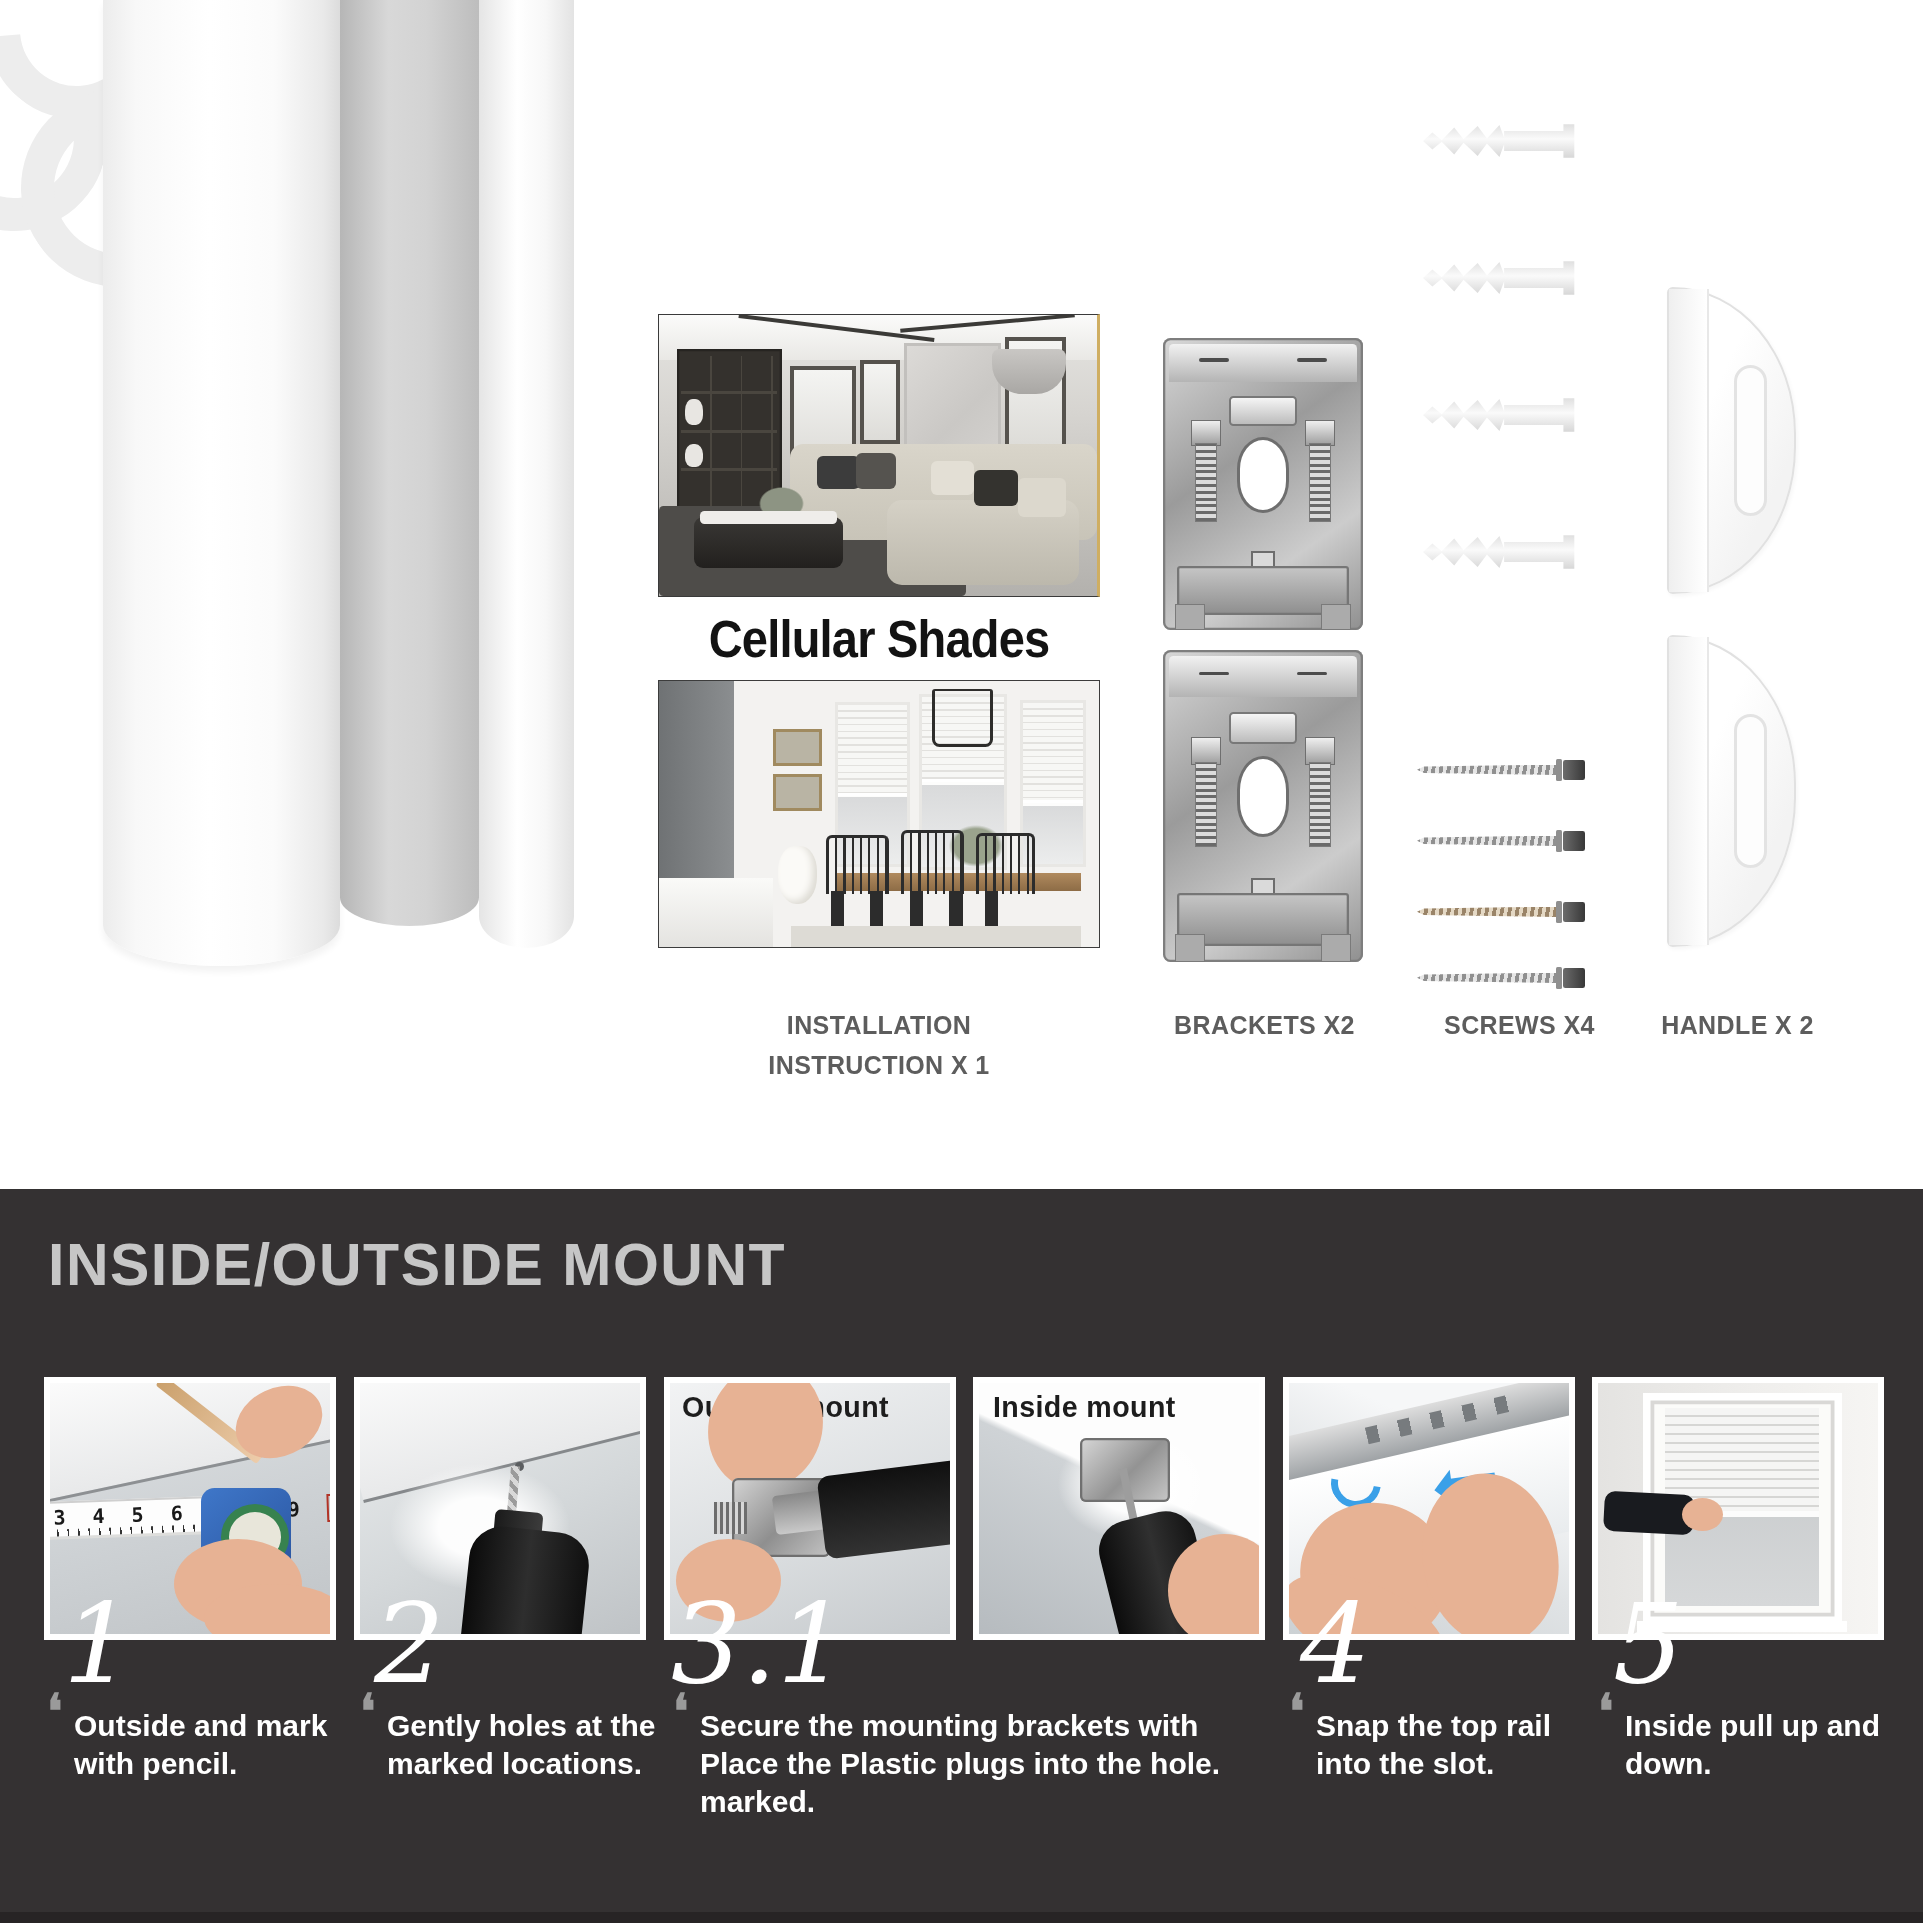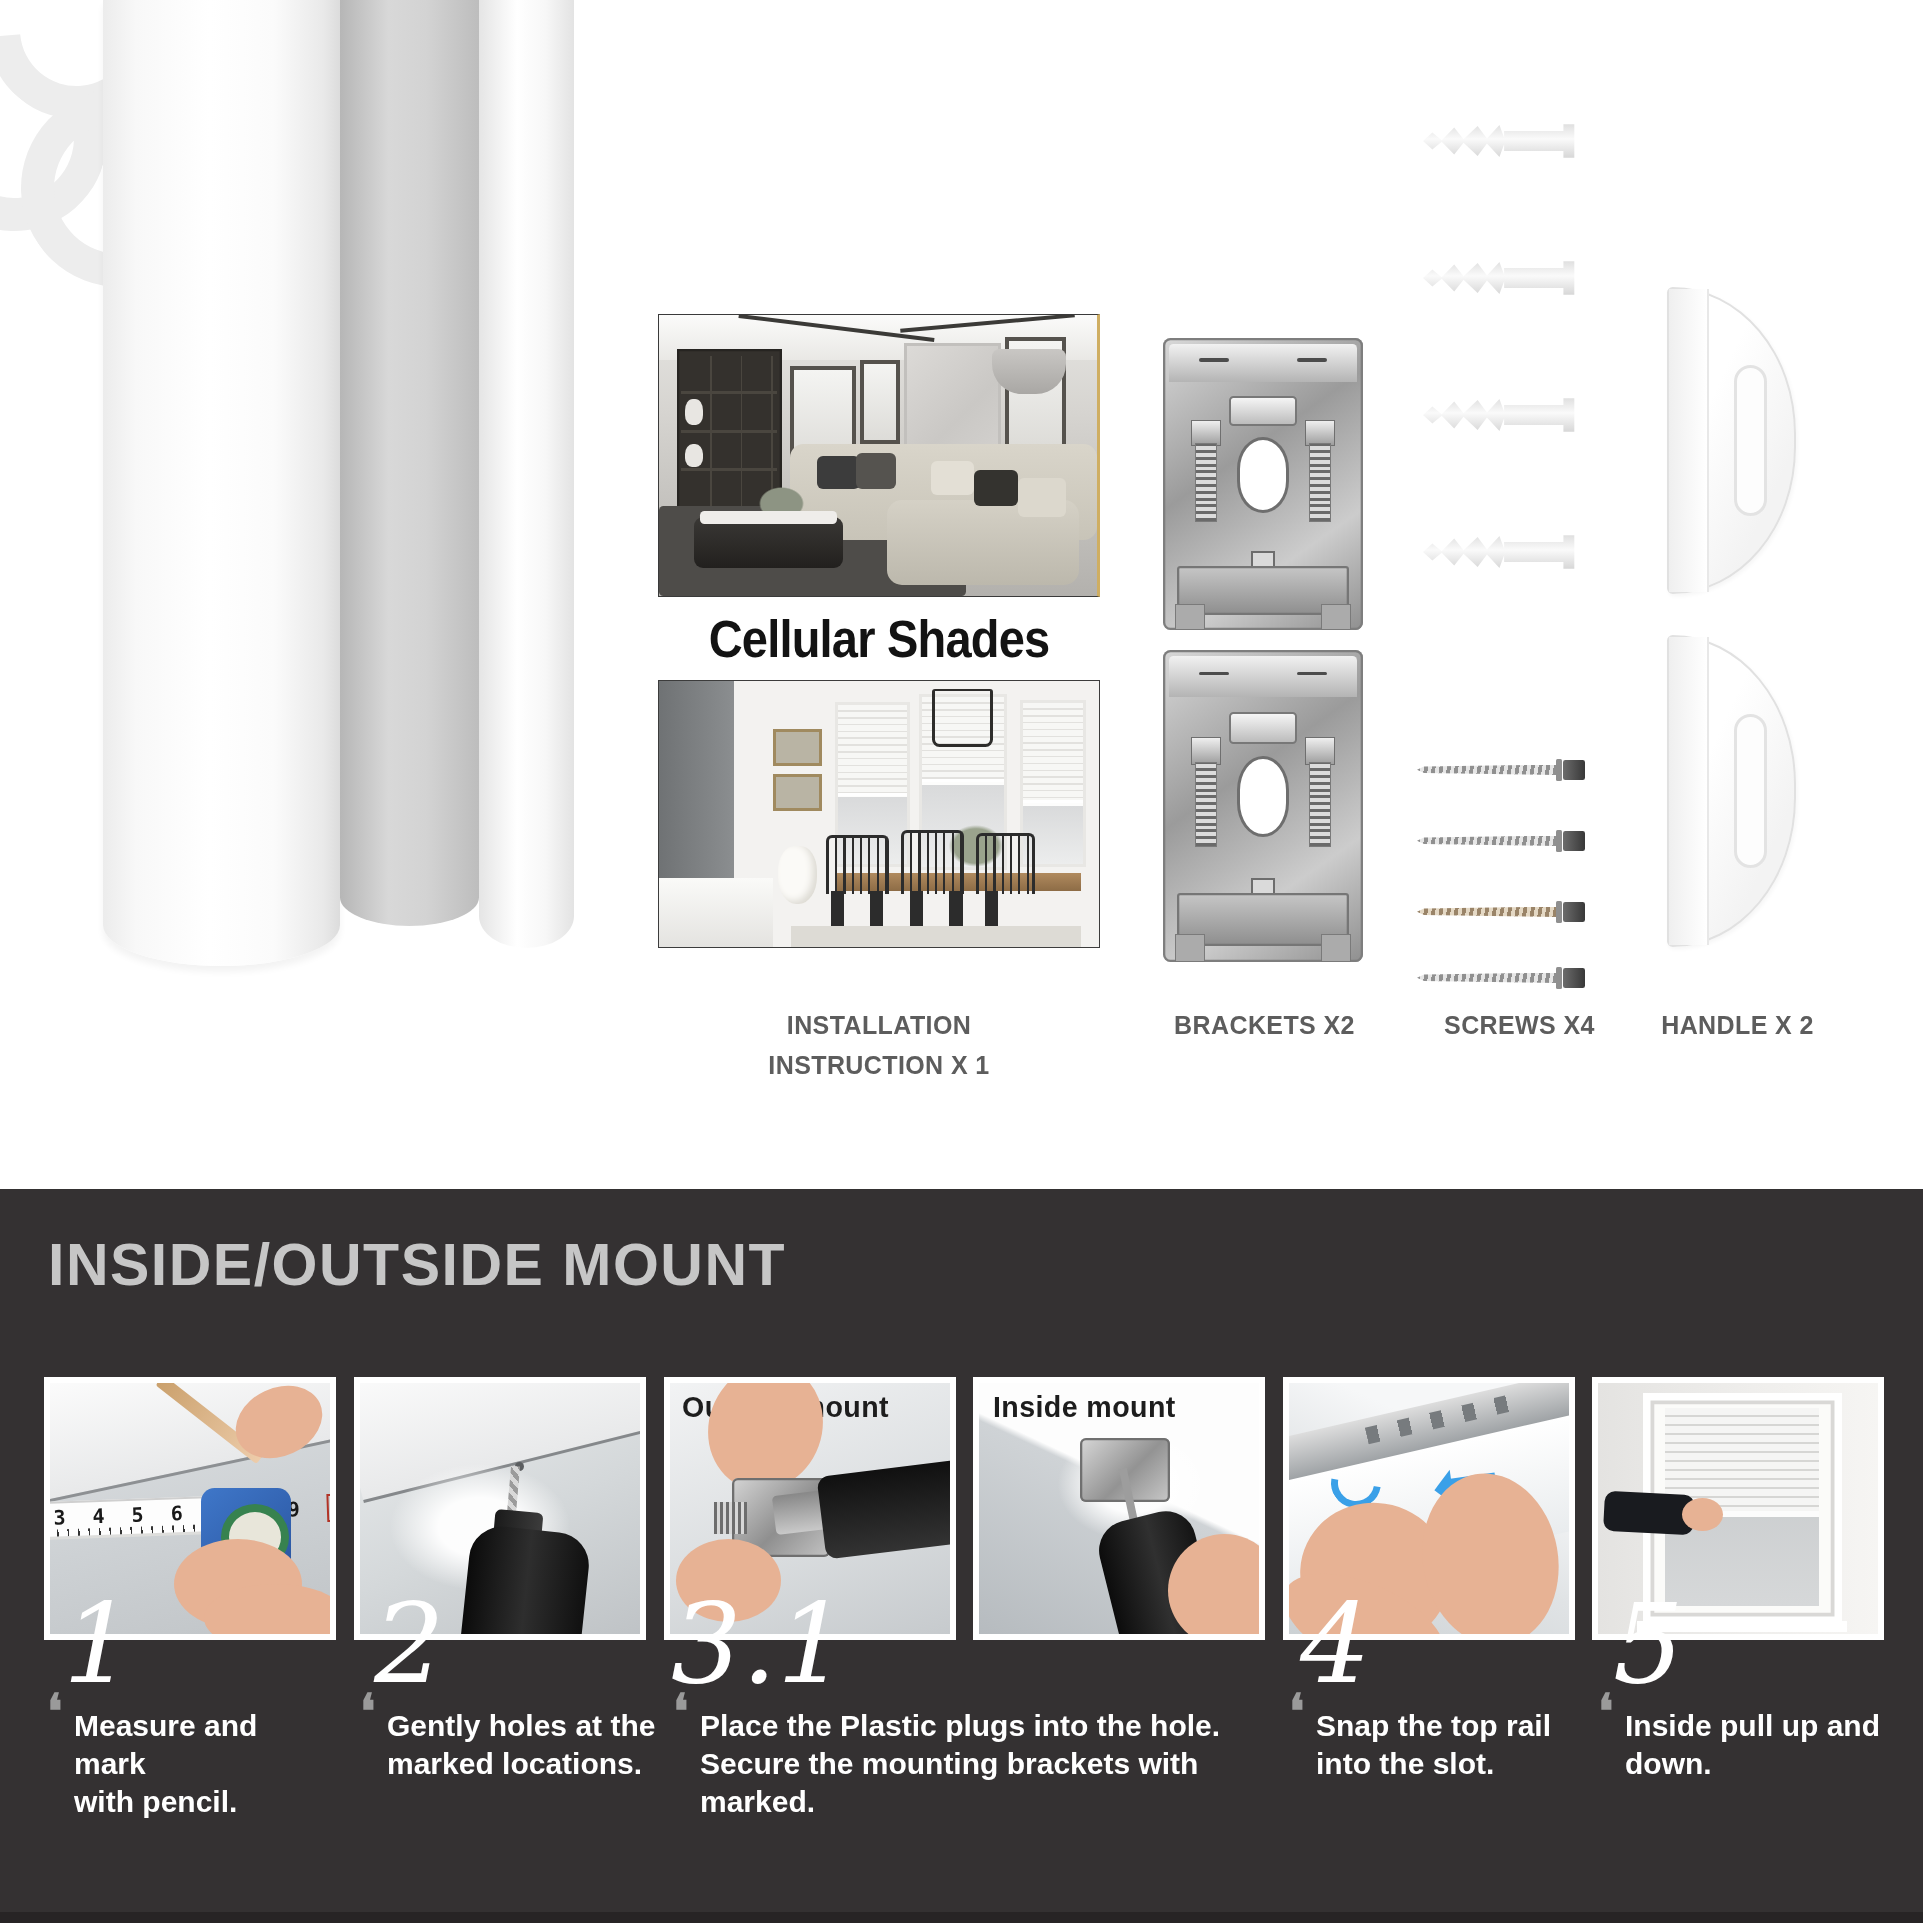--- a/index.html
+++ b/index.html
@@ -420,32 +420,32 @@
   </div>
 
   <div class="step-num" style="left:63px;">1</div>
   <div class="step-num" style="left:374px;">2</div>
   <div class="step-num" style="left:671px;">3.1</div>
   <div class="step-num" style="left:1300px;">4</div>
   <div class="step-num" style="left:1613px;">5</div>
 
   <div class="caption" style="left:74px;width:256px;">
     <span class="orn">❛</span>
-    <span class="cap-line">Measure and mark</span>
+    <span class="cap-line">Outside and mark</span>
     <span class="cap-line">with pencil.</span>
   </div>
   <div class="caption" style="left:387px;width:271px;">
     <span class="orn">❛</span>
     <span class="cap-line">Gently holes at the</span>
     <span class="cap-line">marked locations.</span>
   </div>
   <div class="caption" style="left:700px;width:541px;">
     <span class="orn">❛</span>
+    <span class="cap-line">Secure the mounting brackets with</span>
     <span class="cap-line">Place the Plastic plugs into the hole.</span>
-    <span class="cap-line">Secure the mounting brackets with</span>
     <span class="cap-line">marked.</span>
   </div>
   <div class="caption" style="left:1316px;width:256px;">
     <span class="orn">❛</span>
     <span class="cap-line">Snap the top rail</span>
     <span class="cap-line">into the slot.</span>
   </div>
   <div class="caption" style="left:1625px;width:271px;">
     <span class="orn">❛</span>
     <span class="cap-line">Inside pull up and</span>

